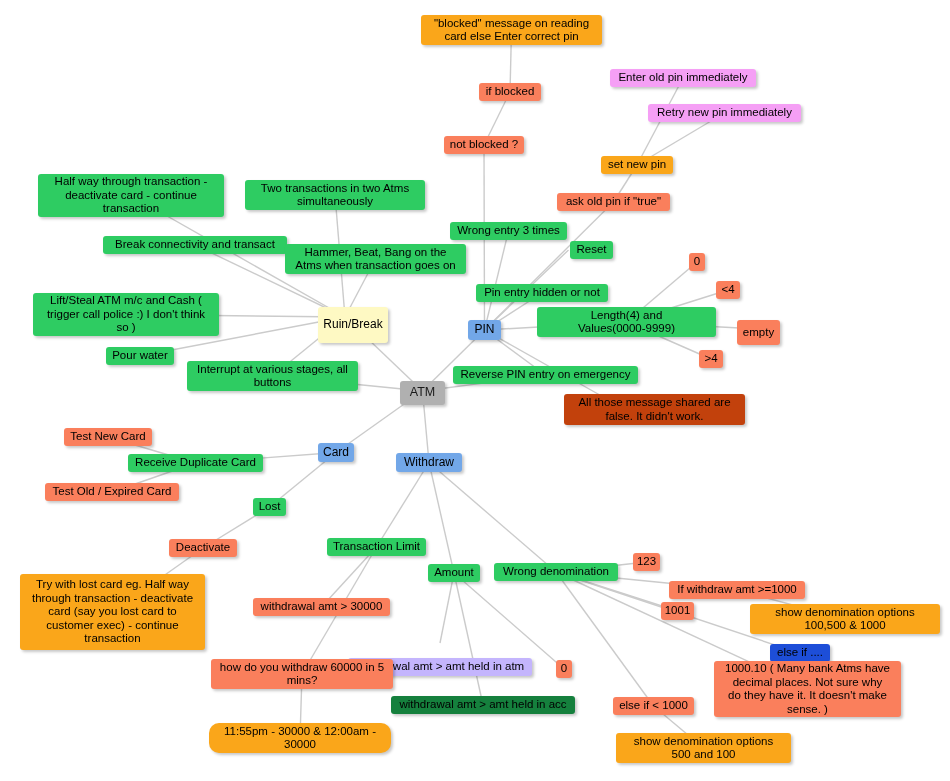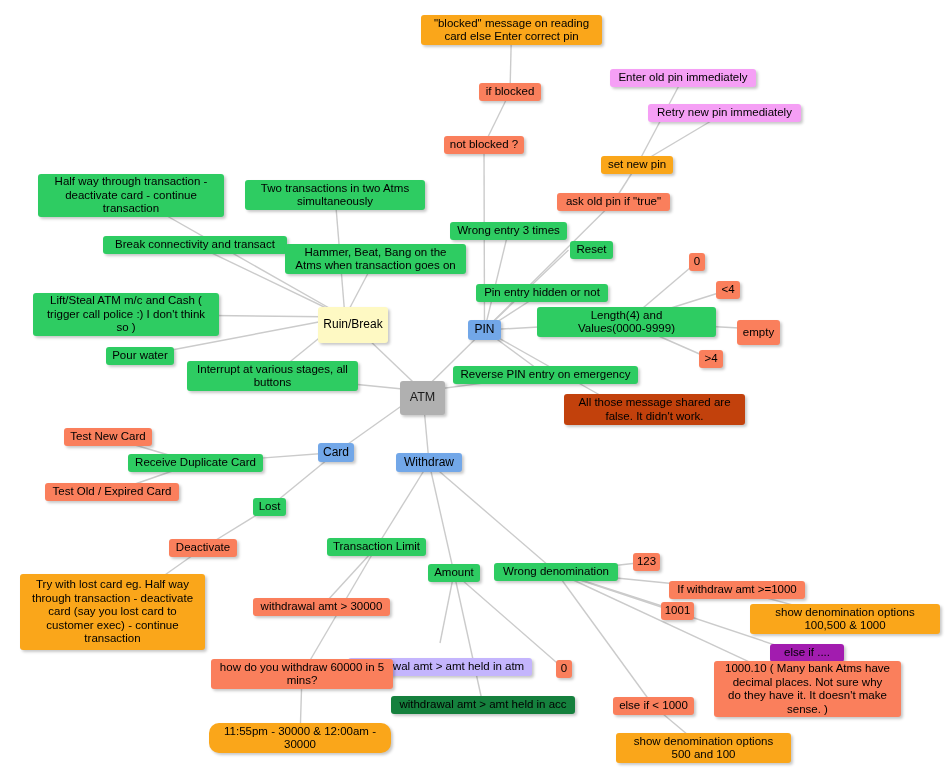--- a/index.html
+++ b/index.html
@@ -103,21 +103,21 @@
       <line x1="556" y1="572" x2="646.5" y2="562" stroke="#cbcbcb" stroke-width="1.4"></line>
       <line x1="556" y1="572" x2="737" y2="590" stroke="#cbcbcb" stroke-width="1.4"></line>
       <line x1="556" y1="572" x2="677.5" y2="611" stroke="#cbcbcb" stroke-width="1.4"></line>
       <line x1="556" y1="572" x2="799" y2="653" stroke="#cbcbcb" stroke-width="1.4"></line>
       <line x1="556" y1="572" x2="807.5" y2="689" stroke="#cbcbcb" stroke-width="1.4"></line>
       <line x1="556" y1="572" x2="653.5" y2="706" stroke="#cbcbcb" stroke-width="1.4"></line>
       <line x1="737" y1="590" x2="845" y2="619" stroke="#cbcbcb" stroke-width="1.4"></line>
       <line x1="653.5" y1="706" x2="703.5" y2="748" stroke="#cbcbcb" stroke-width="1.4"></line>
     </svg>
   <div id="node-layer">
-      <div class="node root" style="left: 400px; top: 381px; width: 45px; height: 34px; background: rgb(176, 176, 176);">ATM</div>
+      <div class="node root" style="left: 400px; top: 381px; width: 45px; height: 24px; background: rgb(176, 176, 176);">ATM</div>
       <div class="node lvl1" style="left: 310px; top: 307px; width: 70px; height: 36px; background: #fef9c3; margin-left: 8px;">Ruin/Break</div>
       <div class="node lvl1" style="left: 468px; top: 320px; width: 33px; height: 20px; background: rgb(114, 167, 232);">PIN</div>
       <div class="node lvl1" style="left: 318px; top: 443px; width: 36px; height: 19px; background: rgb(114, 167, 232);">Card</div>
       <div class="node lvl1" style="left: 396px; top: 453px; width: 66px; height: 19px; background: rgb(114, 167, 232);">Withdraw</div>
       <div class="node" style="left: 38px; top: 174px; width: 186px; height: 43px; background: rgb(46, 204, 98);">Half way through transaction -
 deactivate card - continue
 transaction</div>
       <div class="node" style="left: 245px; top: 180px; width: 180px; height: 30px; background: rgb(46, 204, 98);">Two transactions in two Atms
 simultaneously</div>
       <div class="node" style="left: 103px; top: 236px; width: 184px; height: 18px; background: rgb(46, 204, 98);">Break connectivity and transact</div>
@@ -167,21 +167,21 @@
       <div class="node" style="left: 211px; top: 659px; width: 182px; height: 30px; background: rgb(250, 127, 92);">how do you withdraw 60000 in 5
 mins?</div>
       <div class="node" style="left: 391px; top: 696px; width: 184px; height: 18px; background: #15803d;">withdrawal amt &gt; amt held in acc</div>
       <div class="node" style="left: 209px; top: 723px; width: 182px; height: 30px; background: rgb(250, 166, 26); border-radius: 10px;">11:55pm - 30000 &amp; 12:00am -
 30000</div>
       <div class="node" style="left: 633px; top: 553px; width: 27px; height: 18px; background: rgb(250, 127, 92);">123</div>
       <div class="node" style="left: 669px; top: 581px; width: 136px; height: 18px; background: rgb(250, 127, 92);">If withdraw amt &gt;=1000</div>
       <div class="node" style="left: 661px; top: 602px; width: 33px; height: 18px; background: rgb(250, 127, 92);">1001</div>
       <div class="node" style="left: 750px; top: 604px; width: 190px; height: 30px; background: rgb(250, 166, 26);">show denomination options
 100,500 &amp; 1000</div>
-      <div class="node" style="left: 770px; top: 644px; width: 74px; height: 18px; background: #a21caf;">else if ....</div>
+      <div class="node" style="left: 770px; top: 644px; width: 60px; height: 18px; background: #1d4ed8;">else if ....</div>
       <div class="node" style="left: 714px; top: 661px; width: 187px; height: 56px; background: rgb(250, 127, 92);">1000.10 ( Many bank Atms have
 decimal places. Not sure why
 do they have it. It doesn't make
 sense. )</div>
       <div class="node" style="left: 556px; top: 660px; width: 16px; height: 18px; background: rgb(250, 127, 92);">0</div>
       <div class="node" style="left: 613px; top: 697px; width: 81px; height: 18px; background: rgb(250, 127, 92);">else if &lt; 1000</div>
       <div class="node" style="left: 616px; top: 733px; width: 175px; height: 30px; background: rgb(250, 166, 26);">show denomination options
 500 and 100</div>
     </div>
 </div>

